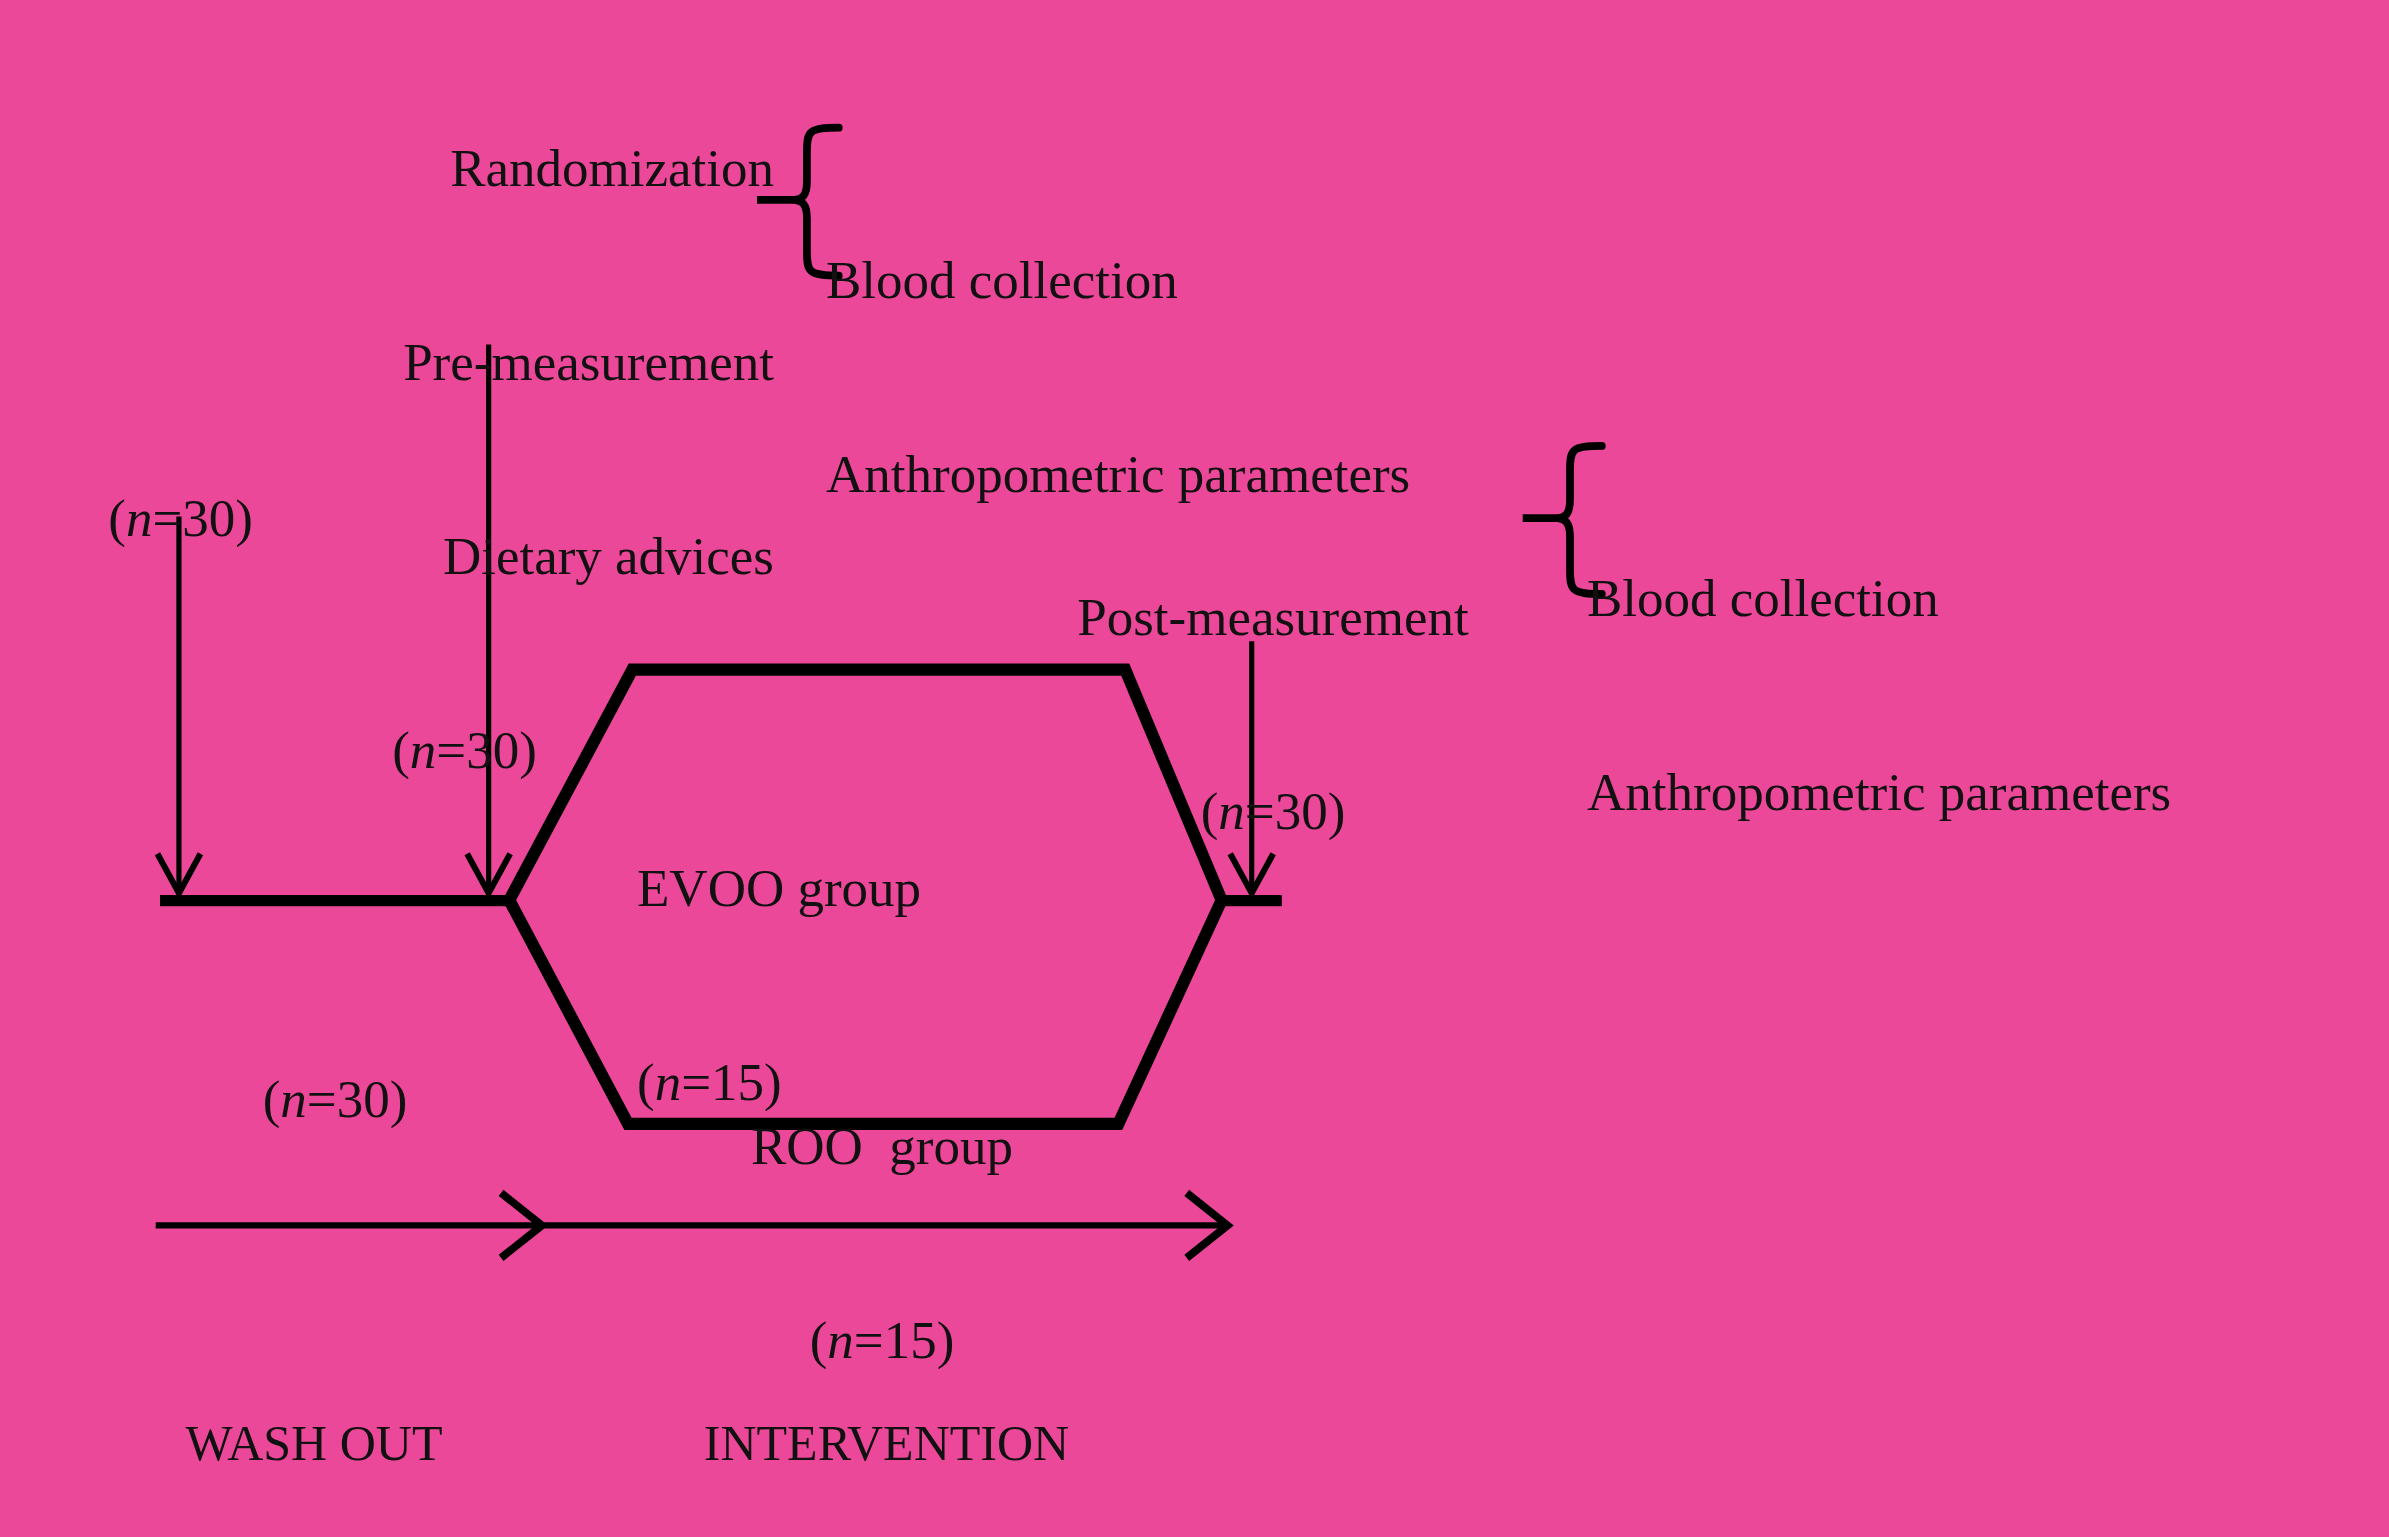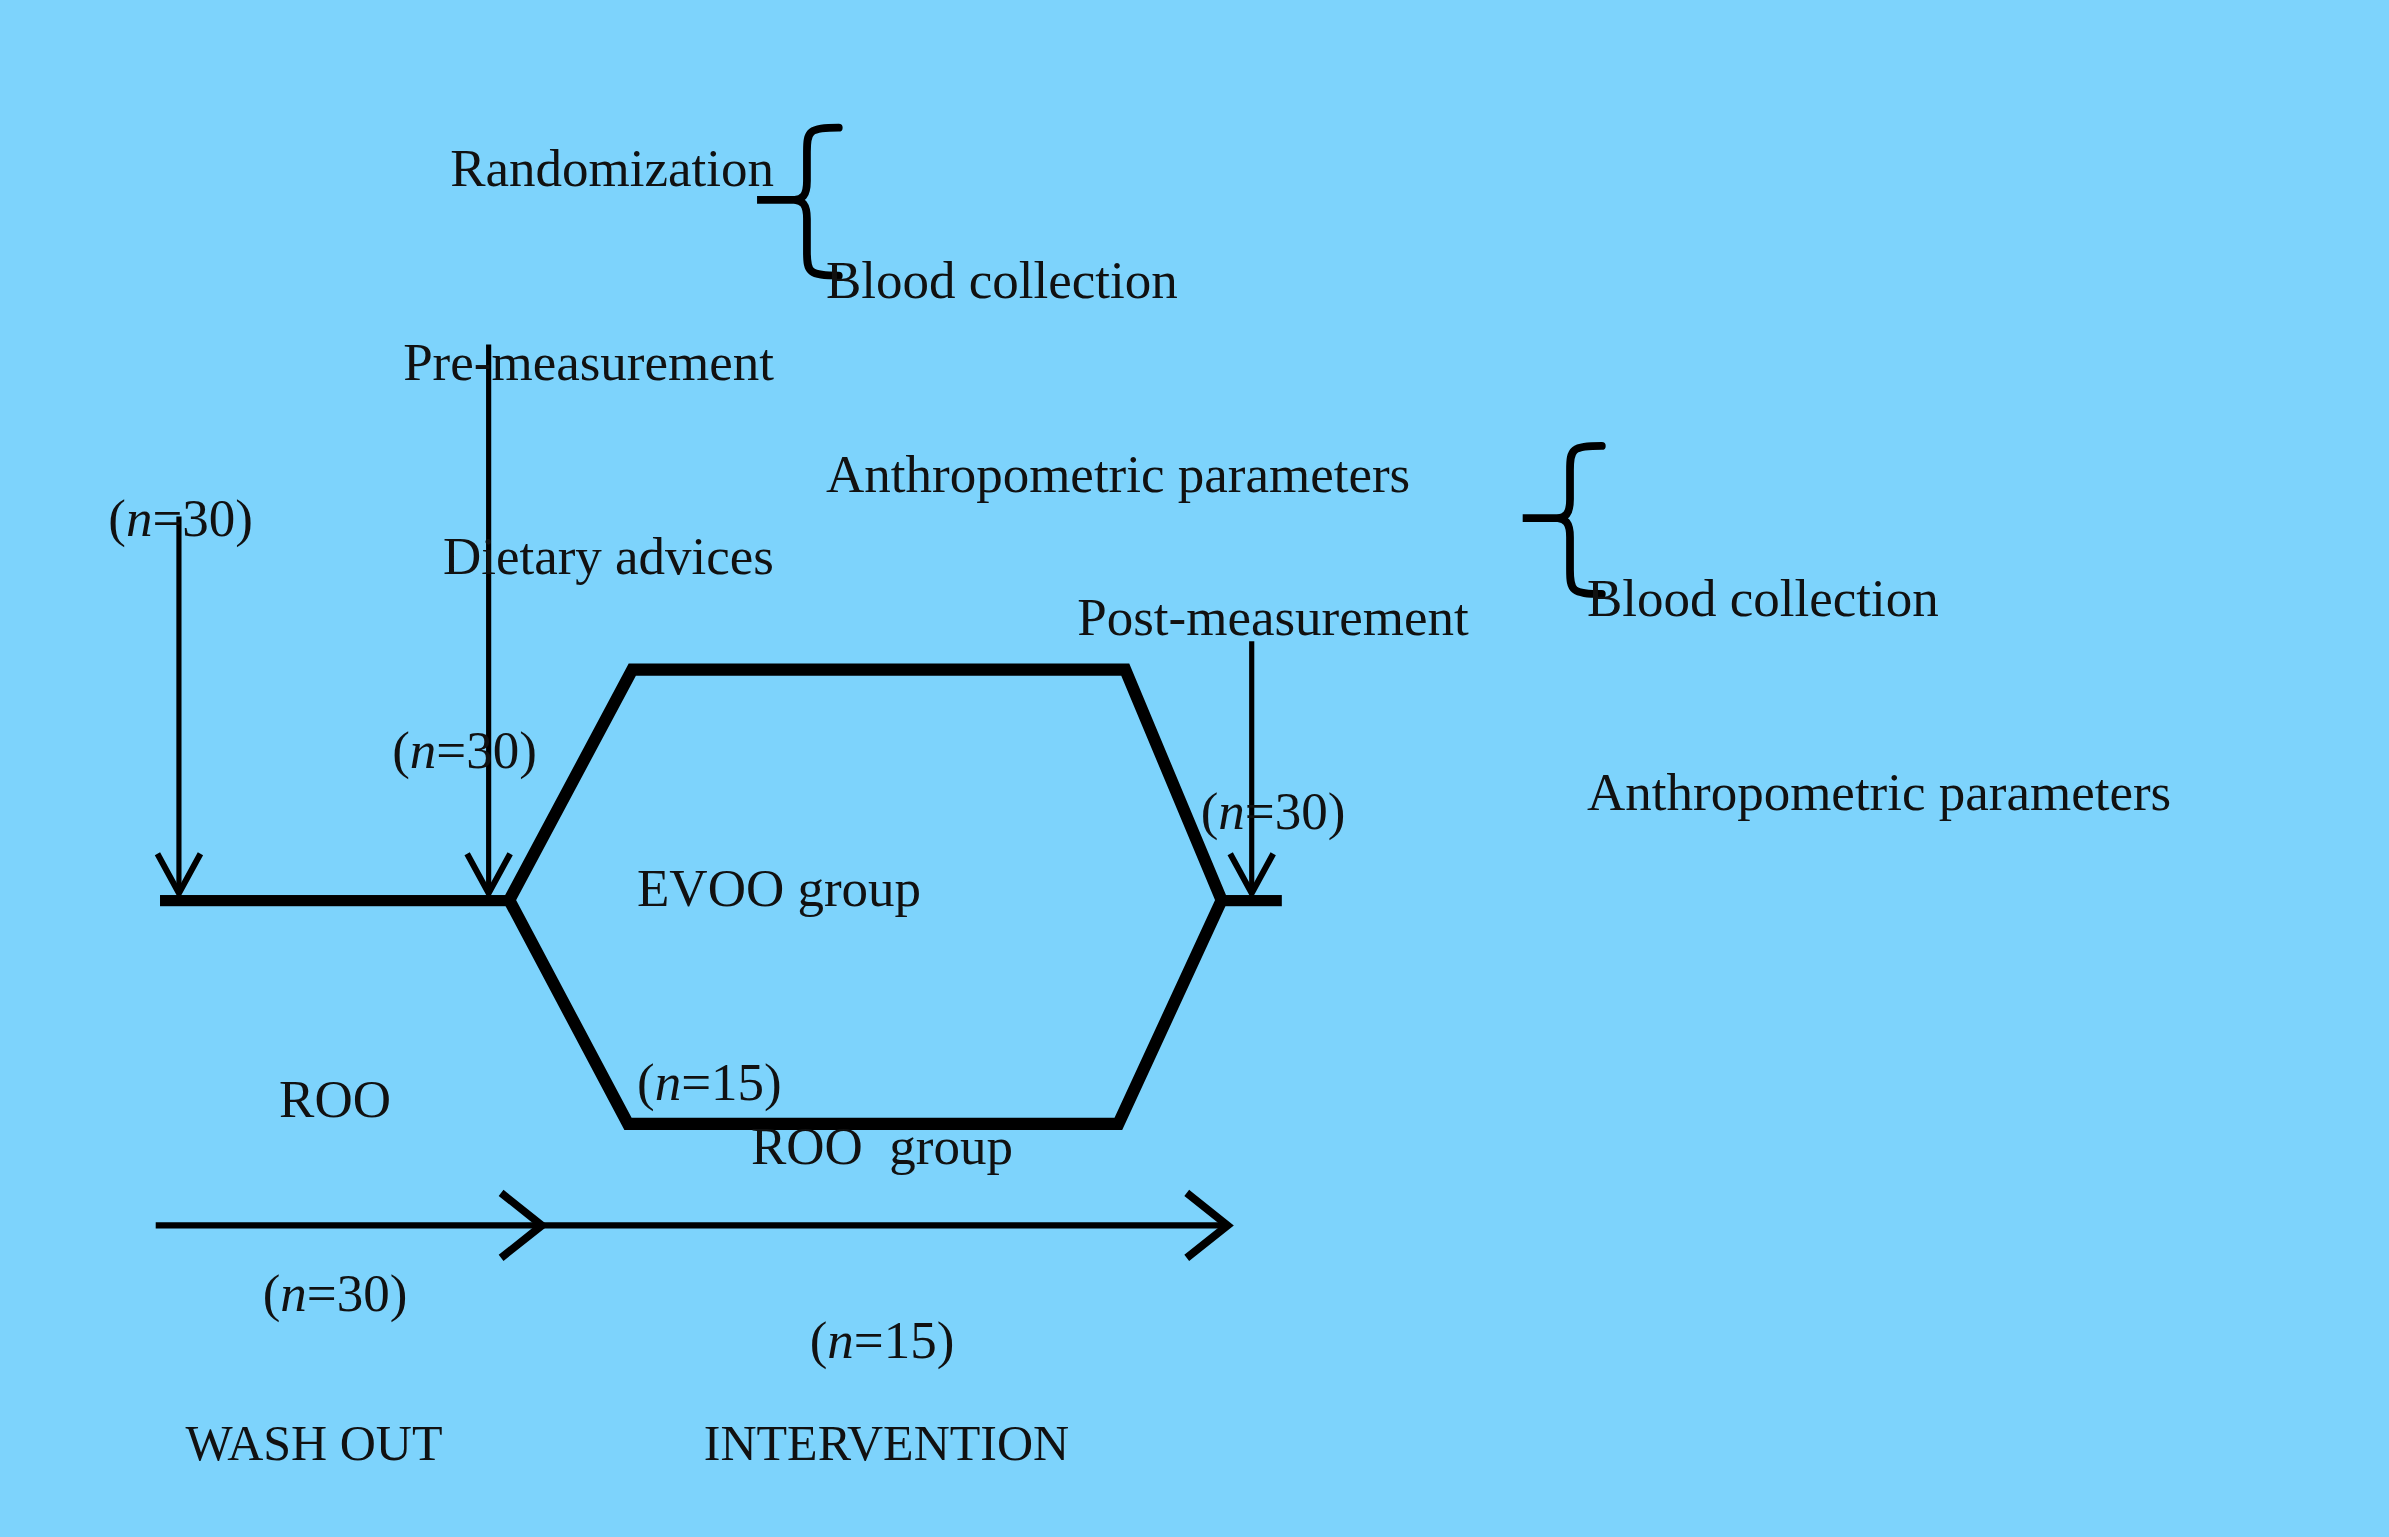--- a/index.html
+++ b/index.html
@@ -4,21 +4,21 @@
 <style>
   html, body {
     margin: 0;
     padding: 0;
     background: #ffffff;
   }
   #canvas {
     position: relative;
     width: 2389px;
     height: 1538px;
-    background: #7dd3fc;
+    background: #ec4899;
     font-family: "Liberation Serif", "DejaVu Serif", serif;
     color: #000000;
     overflow: hidden;
   }
   .txt {
     position: absolute;
     white-space: pre;
     line-height: 1.22;
     color: #111111;
   }
@@ -199,21 +199,20 @@
     <div>EVOO group</div>
     <div><span>(</span><span class="ital">n</span><span>=15)</span></div>
   </div>
 
   <div class="txt sz-lg" id="roo-group-label">
     <div>ROO  group</div>
     <div><span>(</span><span class="ital">n</span><span>=15)</span></div>
   </div>
 
   <div class="txt sz-lg" id="roo-washout-label">
-    <div>ROO</div>
     <div><span>(</span><span class="ital">n</span><span>=30)</span></div>
   </div>
 
   <div class="txt sz-md" id="washout-phase-label">
     <div>WASH OUT</div>
     
     
   </div>
 
   <div class="txt sz-md" id="intervention-phase-label">

